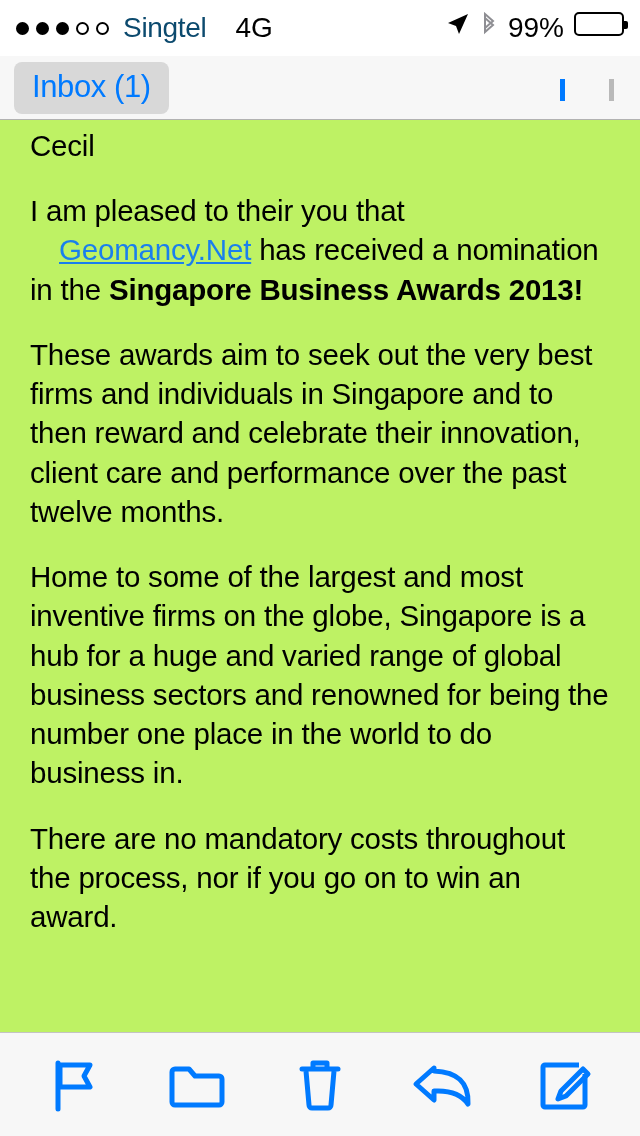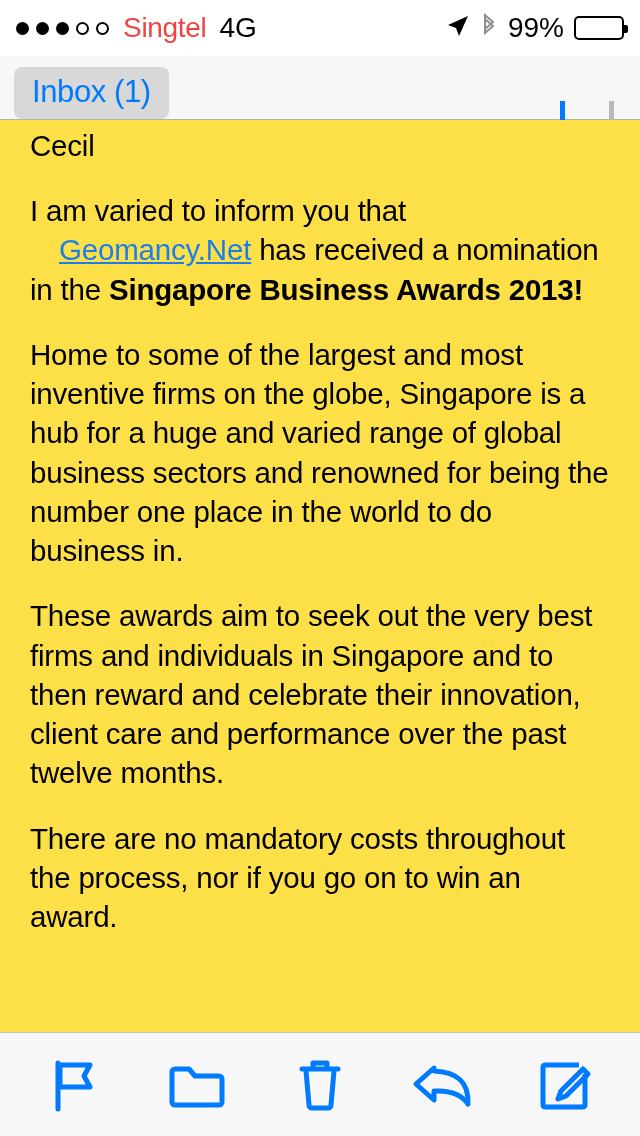--- a/index.html
+++ b/index.html
@@ -35,44 +35,44 @@
     height: 13px;
     border-radius: 50%;
     border: 2px solid #000;
     box-sizing: border-box;
   }
   .dot.filled { background: #000; }
   .carrier {
     font-size: 28px;
     font-weight: 500;
     margin-left: 14px;
-    color: #ef4444;
+    color: #0c4a6e;
     letter-spacing: -0.3px;
   }
   .network {
     font-size: 28px;
     font-weight: 500;
-    margin-left: 13px;
+    margin-left: 29px;
     color: #000;
   }
   .clock {
     position: absolute;
     left: 0;
     right: 0;
     text-align: center;
     font-size: 28px;
     font-weight: bold;
     color: #000;
     letter-spacing: -0.5px;
     pointer-events: none;
   }
   .status-right {
     margin-left: auto;
     display: flex;
-    align-items: center;
+    align-items: flex-start;
     gap: 10px;
     z-index: 2;
   }
   .battery-pct {
     font-size: 28px;
     font-weight: 500;
     color: #000;
   }
   .battery {
     width: 50px;
@@ -99,21 +99,21 @@
     width: 96%;
     border-radius: 2px;
   }
 
   
   .nav-bar {
     height: 64px;
     background: #f7f7f7;
     border-bottom: 1px solid #b2b2b2;
     display: flex;
-    align-items: flex-end;
+    align-items: center;
     padding: 0 26px 0 14px;
     box-sizing: border-box;
     position: relative;
   }
   .back-pill {
     background: #d8d8d8;
     border-radius: 8px;
     padding: 7px 18px 9px 18px;
     display: inline-flex;
     align-items: center;
@@ -142,21 +142,21 @@
   
   .message-body {
     position: absolute;
     top: 120px;
     bottom: 104px;
     left: 0;
     right: 0;
     padding: 0 30px;
     box-sizing: border-box;
     overflow: hidden;
-    background: #fde047;
+    background: #bef264;
   }
   .message-body p {
     margin: 0 0 26px 0;
     font-size: 29.5px;
     line-height: 1.33;
     color: #000;
     letter-spacing: -0.2px;
   }
   .message-body p:first-child { margin-top: 6px; }
   .message-body a {
@@ -228,26 +228,26 @@
   <div class="nav-right">
     <span><span class="chev left"></span></span>
     <span><span class="chev right"></span></span>
   </div>
 </div>
 
 <div class="message-body">
   <p>Cecil</p>
 
   <p>
-    <span>I am varied to inform you that </span><a href="#">Geomancy.Net</a><span> has received a nomination in the </span><b>Singapore Business Awards 2013!</b>
+    <span>I am pleased to their you that </span><a href="#">Geomancy.Net</a><span> has received a nomination in the </span><b>Singapore Business Awards 2013!</b>
   </p>
 
+  <p>These awards aim to seek out the very best firms and individuals in Singapore and to then reward and celebrate their innovation, client care and performance over the past twelve months.</p>
+
   <p>Home to some of the largest and most inventive firms on the globe, Singapore is a hub for a huge and varied range of global business sectors and renowned for being the number one place in the world to do business in.</p>
-
-  <p>These awards aim to seek out the very best firms and individuals in Singapore and to then reward and celebrate their innovation, client care and performance over the past twelve months.</p>
 
 
   <p>There are no mandatory costs throughout the process, nor if you go on to win an award.</p>
 
 </div>
 
 <div class="toolbar">
   <div class="tb-btn">
     <span>
       <svg width="56" height="56" viewBox="0 0 56 56">

